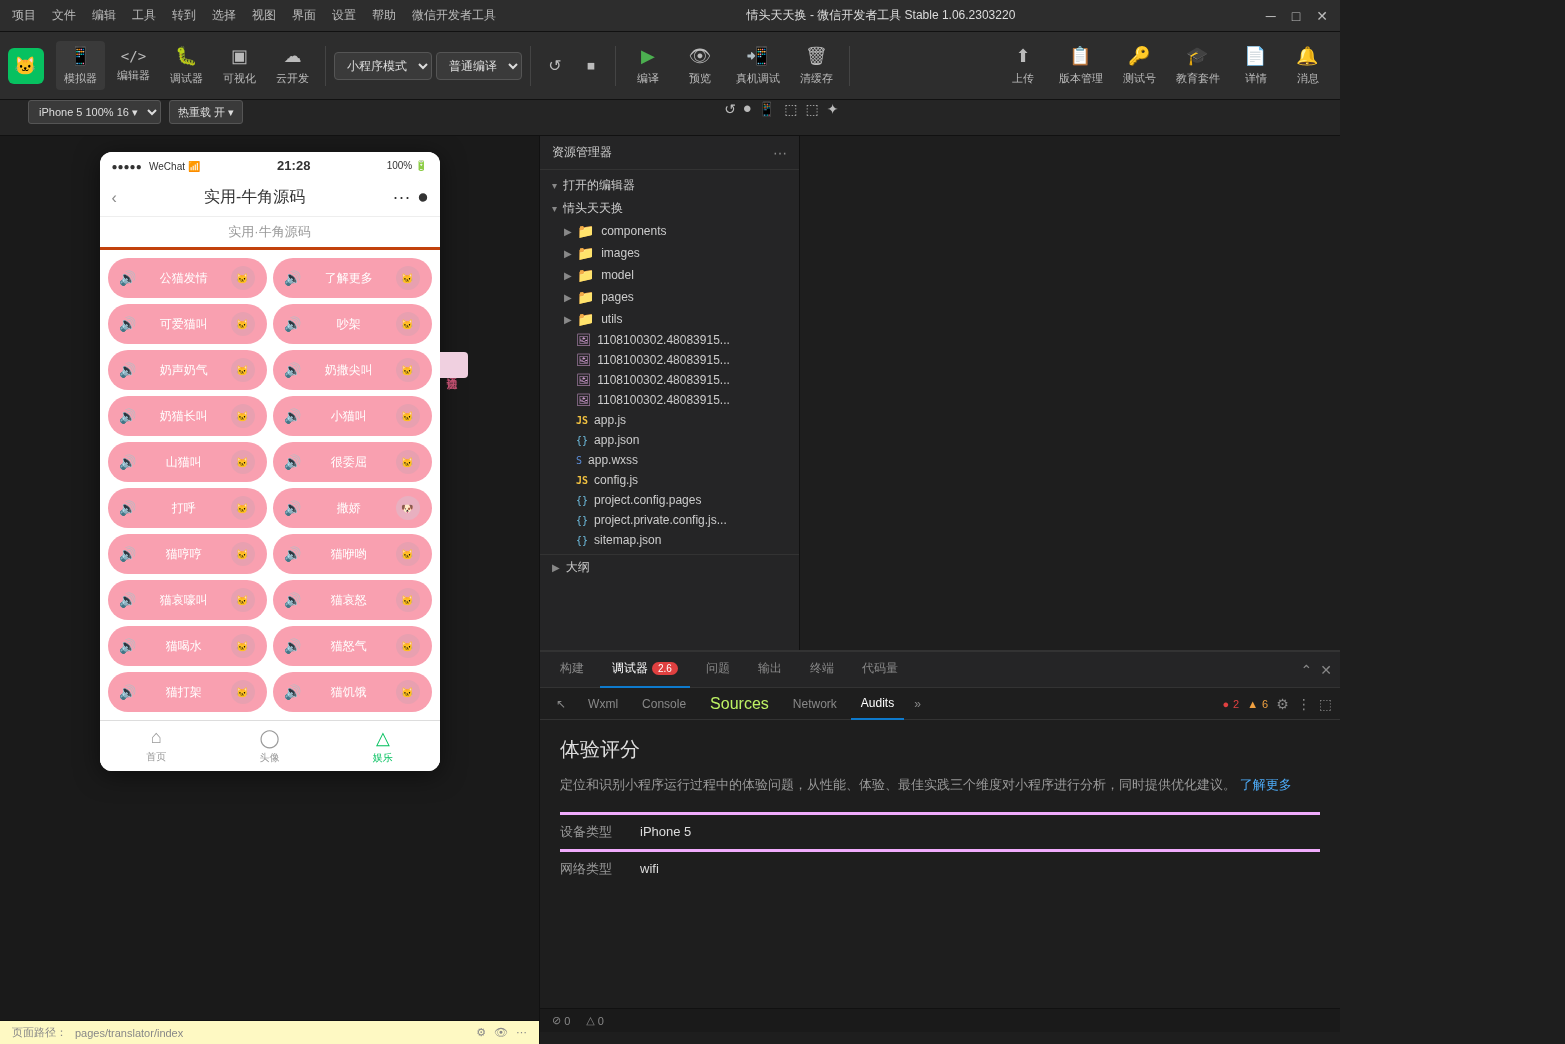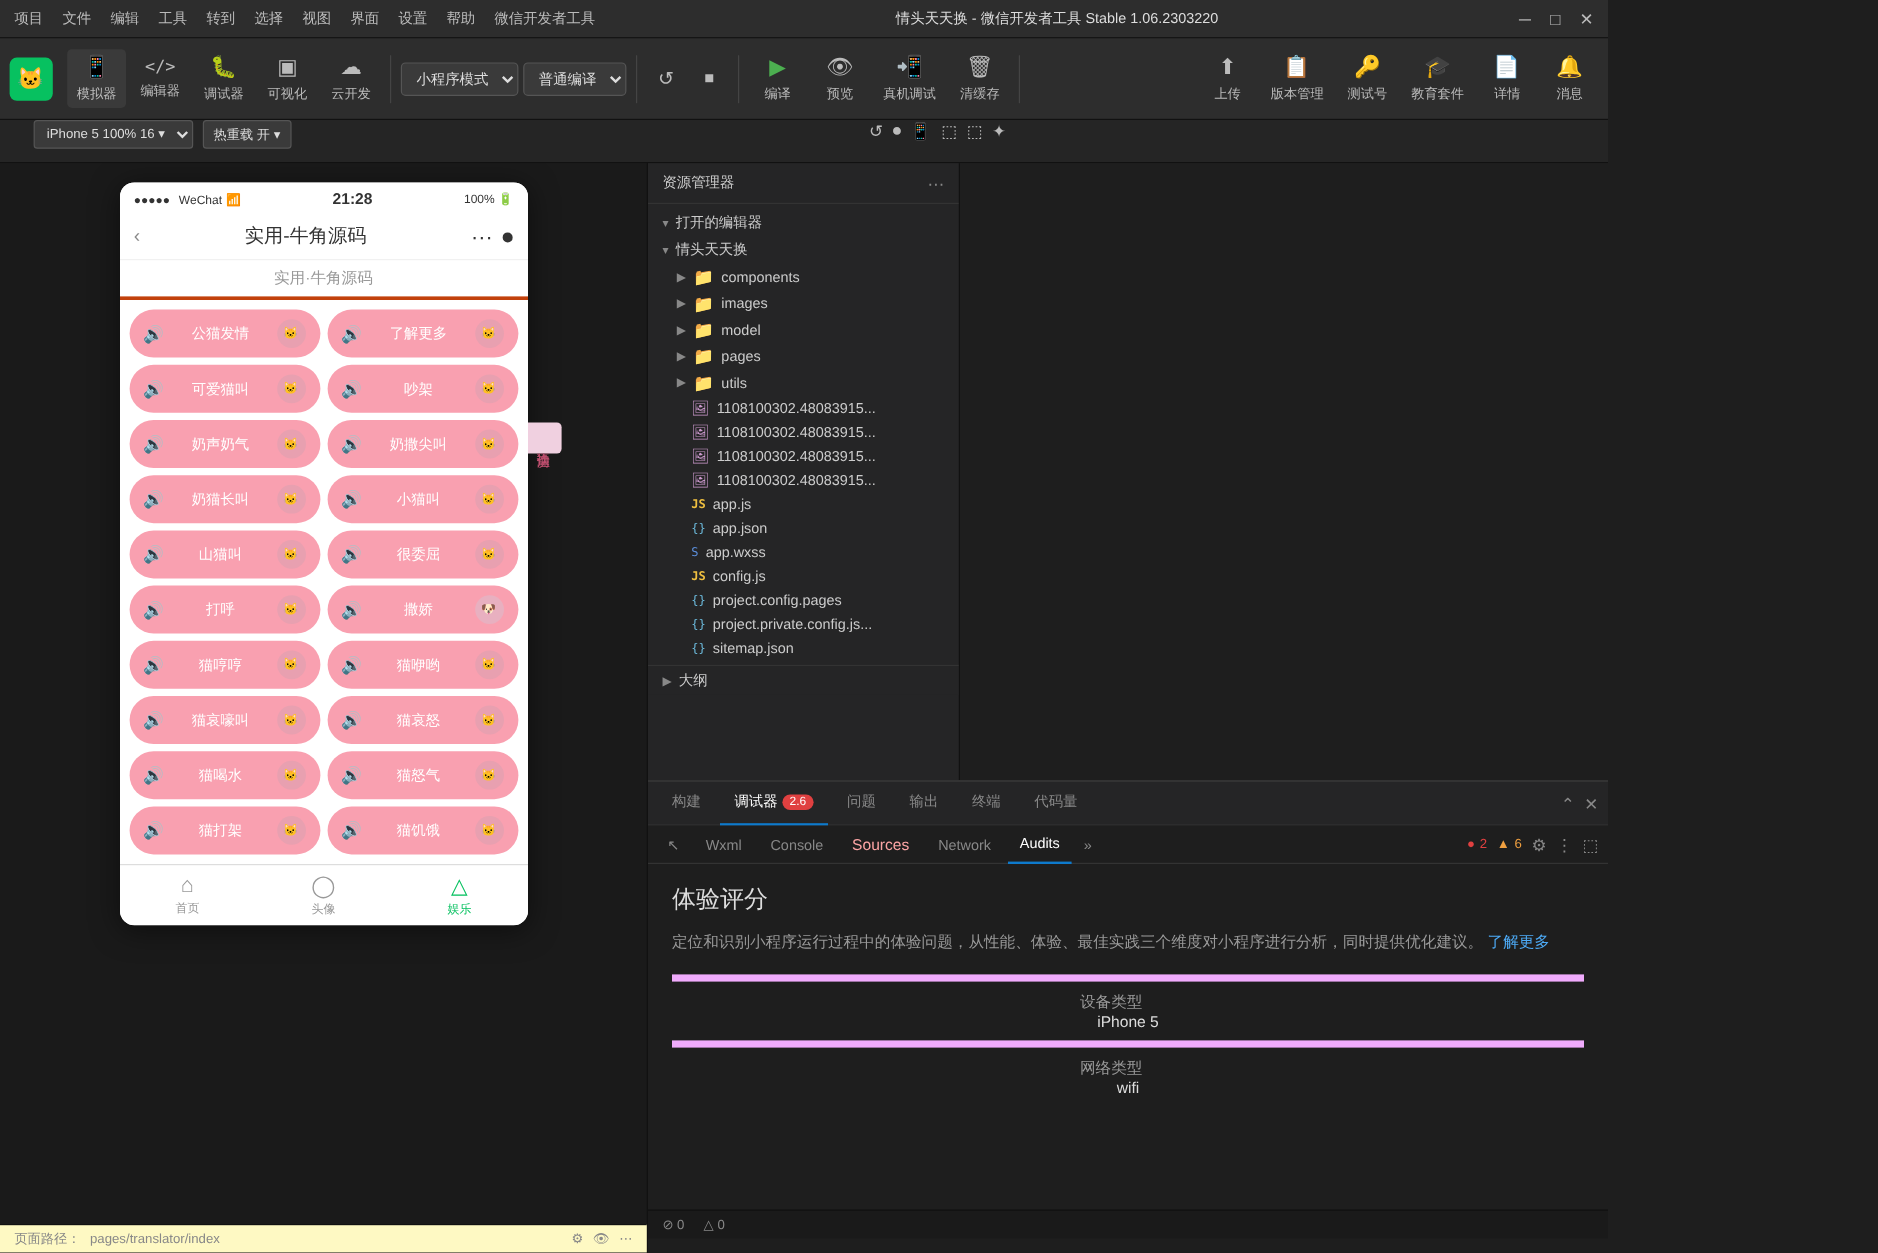--- a/index.html
+++ b/index.html
@@ -311,23 +311,22 @@
       font-size: 13px;
       color: #999;
       line-height: 1.6;
       margin-bottom: 16px;
     }
     .audit-desc a { color: #4dabf7; text-decoration: none; }
     .audit-info-row {
       display: flex;
       align-items: center;
       padding: 8px 0;
-      border-top: 6px solid #f0abfc;
+      border-top: 3px solid #f0abfc;
       font-size: 13px;
-      flex-direction: column;
     }
     .audit-info-label { color: #999; width: 80px; }
     .audit-info-value { color: #ddd; }
 
     
     .status-bar {
       height: 24px;
       background: #1a1a1a;
       display: flex;
       align-items: center;
@@ -784,21 +783,21 @@
             <span class="debugger-tab-icon">✕</span>
           </div>
         </div>
 
         <div style="display:flex;align-items:center;background:#1e1e1e;border-bottom:1px solid #333;padding:0 8px;height:32px;gap:4px;">
           <div style="padding:0 8px;height:32px;display:flex;align-items:center;font-size:12px;color:#888;cursor:pointer;">
             <span>↖</span>
           </div>
           <div style="padding:0 10px;height:32px;display:flex;align-items:center;font-size:12px;color:#888;cursor:pointer;">Wxml</div>
           <div style="padding:0 10px;height:32px;display:flex;align-items:center;font-size:12px;color:#888;cursor:pointer;">Console</div>
-          <div style="padding:0 10px;height:32px;display:flex;align-items:center;font-size:13px;color:#fca5a5;cursor:pointer;">Sources</div>
+          <div style="padding:0 10px;height:32px;display:flex;align-items:center;font-size:16px;color:#bef264;cursor:pointer;">Sources</div>
           <div style="padding:0 10px;height:32px;display:flex;align-items:center;font-size:12px;color:#888;cursor:pointer;">Network</div>
           <div style="padding:0 10px;height:32px;display:flex;align-items:center;font-size:12px;color:#fff;cursor:pointer;border-bottom:2px solid #0e7acc;">Audits</div>
           <div style="padding:0 6px;height:32px;display:flex;align-items:center;font-size:12px;color:#888;cursor:pointer;">»</div>
 
           <div style="margin-left:auto;display:flex;align-items:center;gap:8px;">
             <div class="warning-badge">
               <span class="err-badge">●</span>
               <span class="err-badge">2</span>
             </div>
             <div class="warning-badge">

